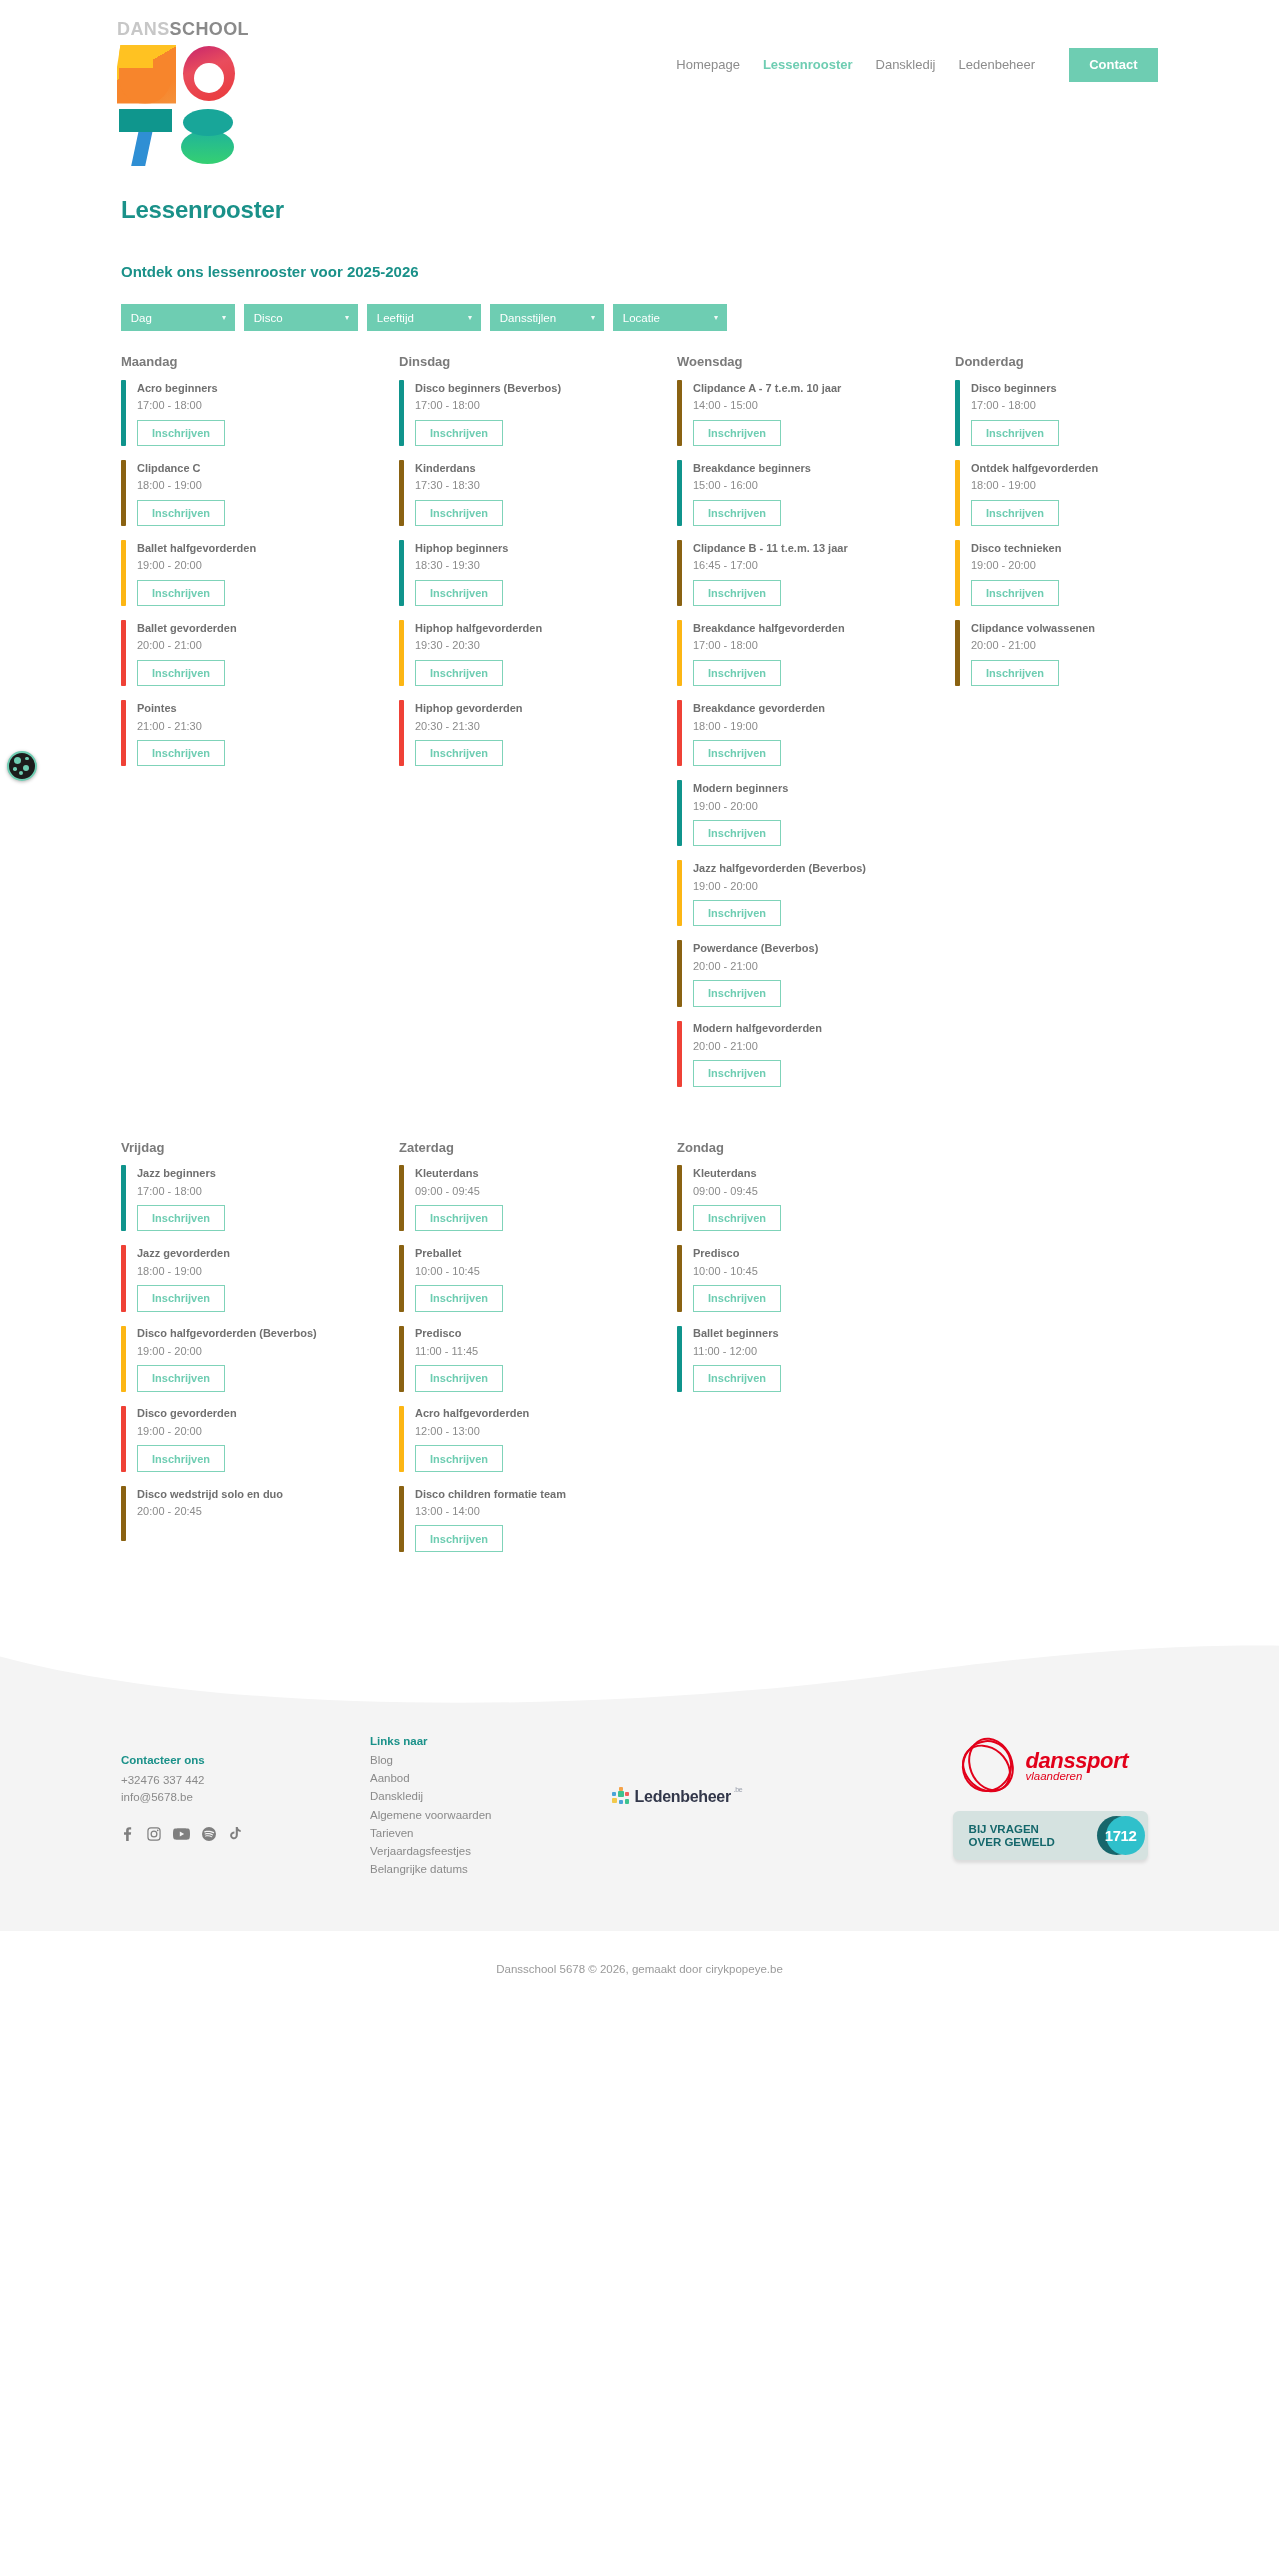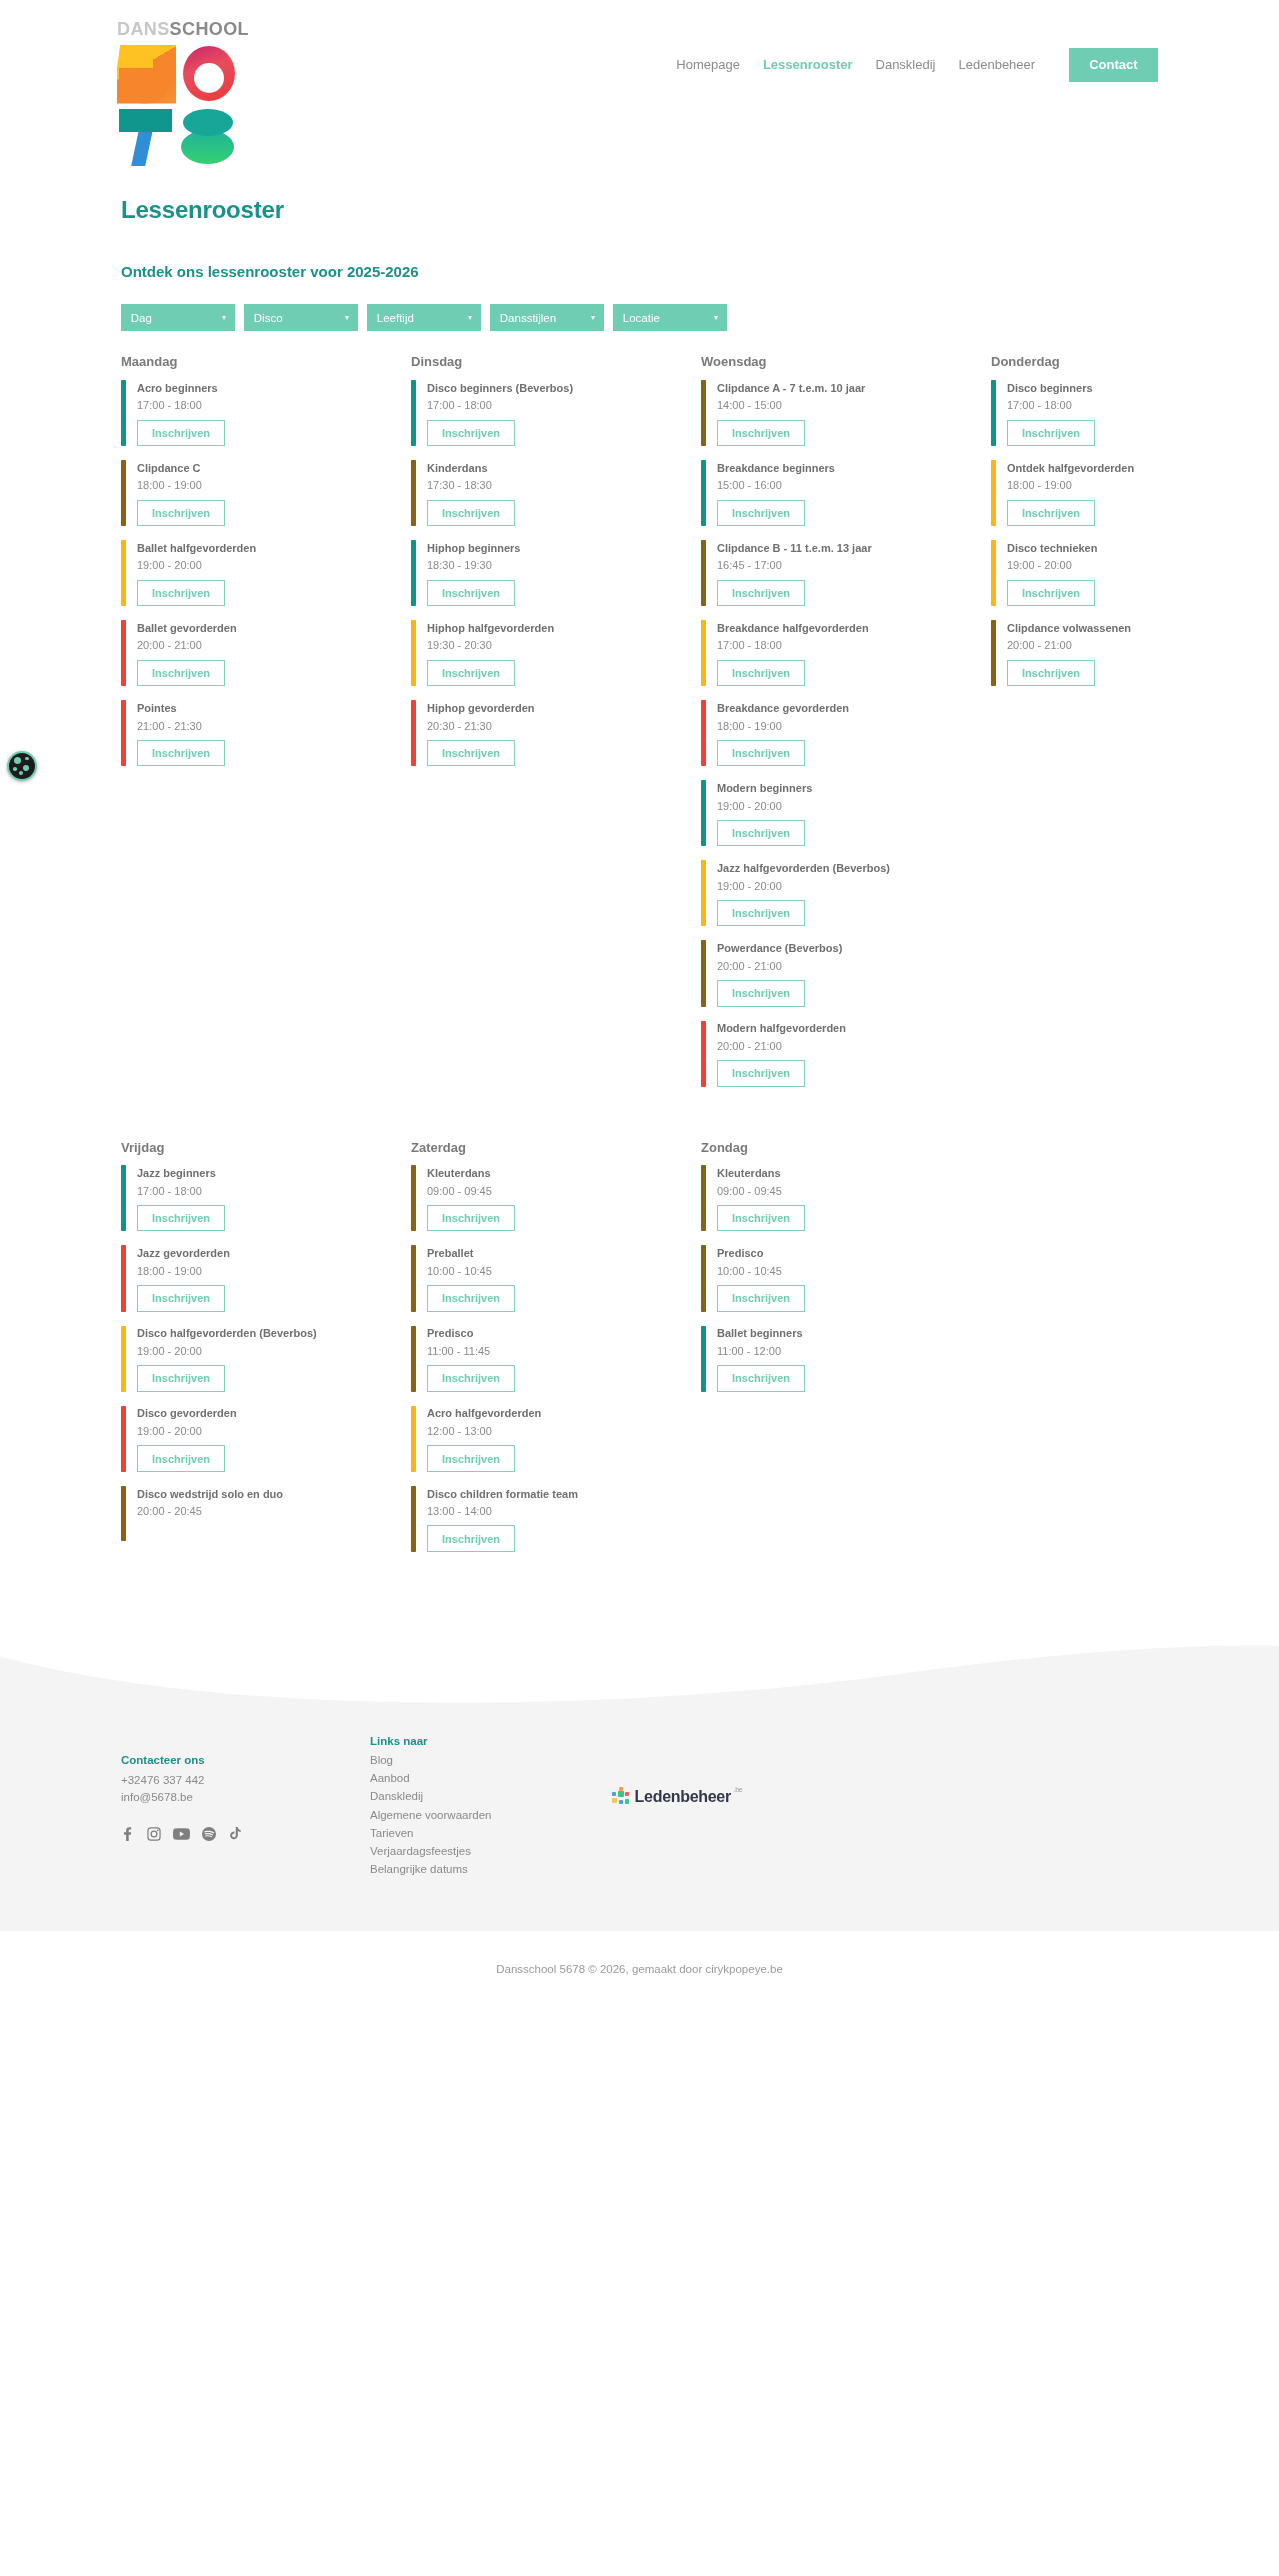--- a/index.html
+++ b/index.html
@@ -104,21 +104,21 @@
     cursor: pointer;
   }
   .filter .chev { font-size: 8px; opacity: .9; }
 
   
   .schedule {
     margin: 23px 0 0 121px;
     width: 1048px;
     display: grid;
     grid-template-columns: repeat(4, 242px);
-    column-gap: 48px;
+    column-gap: 36px;
     align-items: start;
   }
   .schedule.week2 { margin-top: 39px; }
   .day-col { }
   .day-head {
     font-size: 13px;
     font-weight: bold;
     color: #7a7a7a;
     margin-bottom: 10.7px;
   }
@@ -520,20 +520,45 @@
               <i style="left:13.3px;top:5.3px;width:4.4px;height:4.4px;background:#f25f5c;"></i>
               <i style="left:0.9px;top:11.5px;width:4.4px;height:4.4px;background:#f2c94c;"></i>
               <i style="left:7px;top:13.3px;width:4.4px;height:4.4px;background:#4aa3d8;"></i>
               <i style="left:13.3px;top:12.4px;width:4.4px;height:4.4px;background:#3ec28f;"></i>
             </div>
             <div class="lb-text">
               <span>Ledenbeheer</span><sup>.be</sup>
             </div>
           </div>
 
+          <div class="right-logos">
+            <div class="dsv">
+              <div class="dsv-mark">
+                <i style="left:3.6px;top:5.3px;width:50px;height:52px;transform:rotate(18deg);"></i>
+                <i style="left:10.7px;top:1.8px;width:44px;height:55px;transform:rotate(-22deg);"></i>
+                <i style="left:1.8px;top:12.4px;width:53px;height:43px;transform:rotate(42deg);"></i>
+              </div>
+              <div class="dsv-text">
+                <div class="t1">danssport</div>
+                <div class="t2">vlaanderen</div>
+              </div>
+            </div>
+
+            <div class="badge1712">
+              <div class="badge-txt">
+                <div>BIJ VRAGEN</div>
+                <div>OVER GEWELD</div>
+              </div>
+              <div class="badge-circles">
+                <span class="bc-dark"></span>
+                <span class="bc-light"></span>
+                <span class="bc-num">1712</span>
+              </div>
+            </div>
+          </div>
         </div>
 
       </div>
     </div>
 
     <div class="copyright">Dansschool 5678 © 2026, gemaakt door cirykpopeye.be</div>
   </div>
 
   <div class="a11y-widget">
     <i style="left:5.3px;top:4.4px;width:7px;height:7px;"></i>

